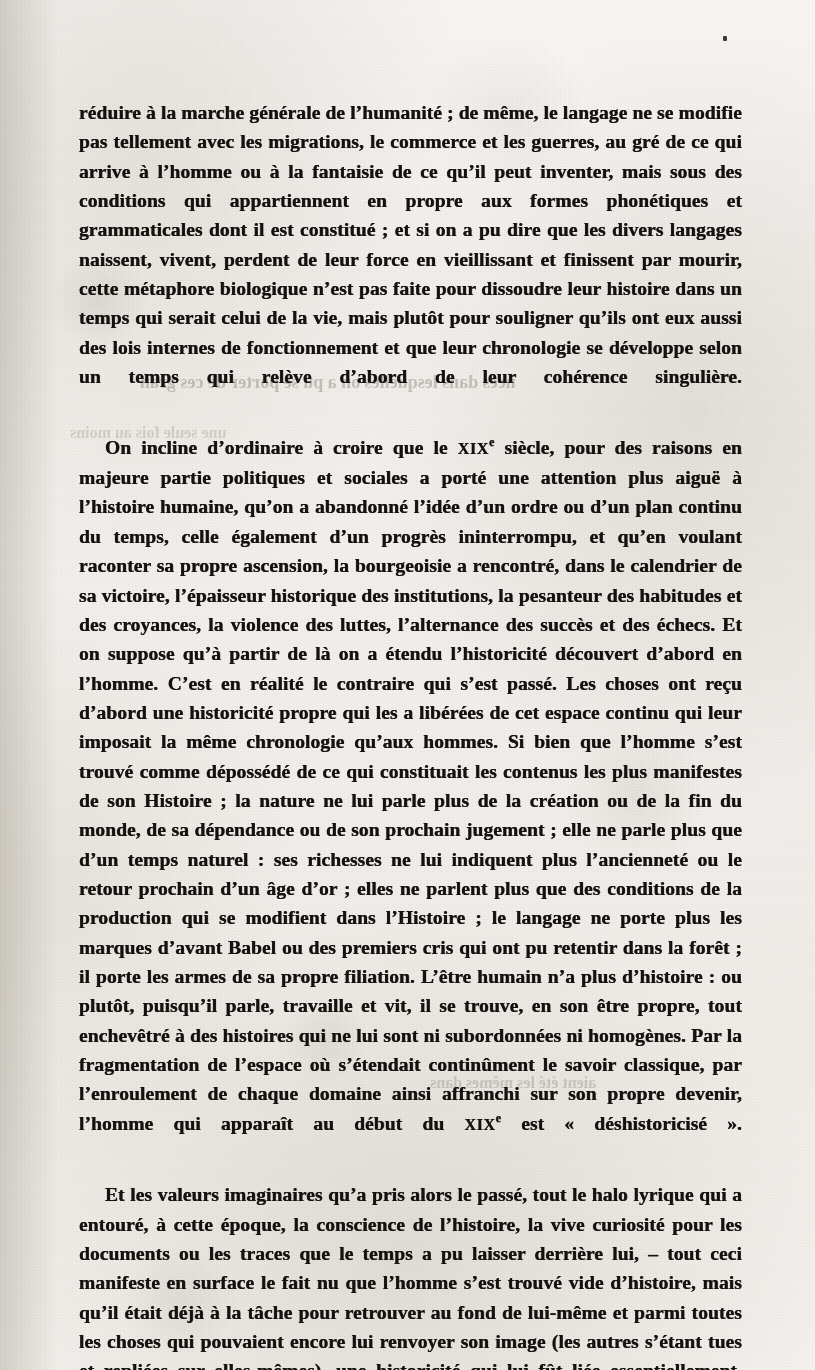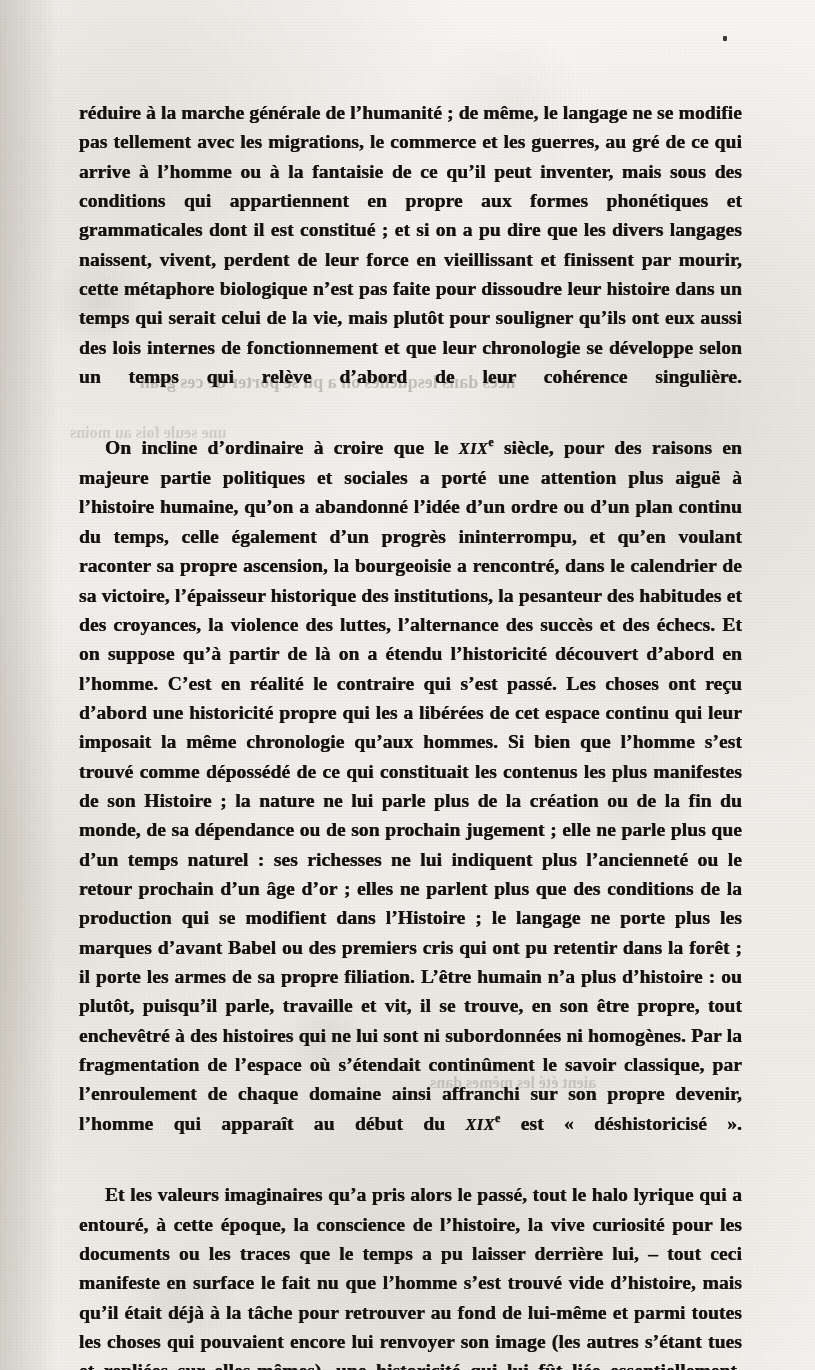--- a/index.html
+++ b/index.html
@@ -86,21 +86,20 @@
   .textblock p:after {
     content: "";
     display: inline-block;
     width: 100%;
   }
 
   .smallcaps {
     font-variant: normal;
     font-size: 0.82em;
     letter-spacing: 0.6px;
-    font-style: italic;
   }
 
   .sup {
     font-size: 0.62em;
     vertical-align: super;
     line-height: 0;
   }
 
   
   .bleed {

